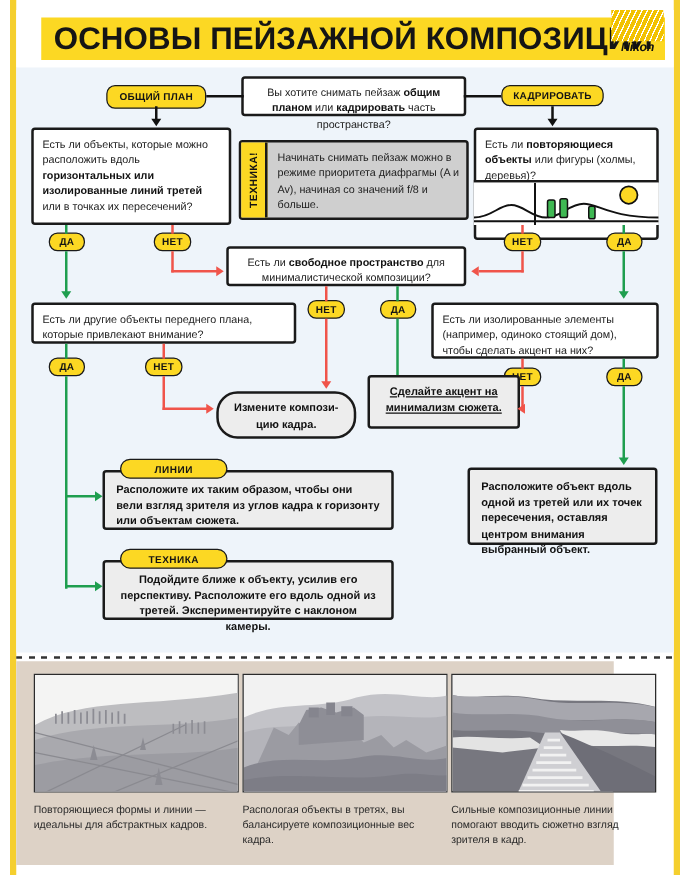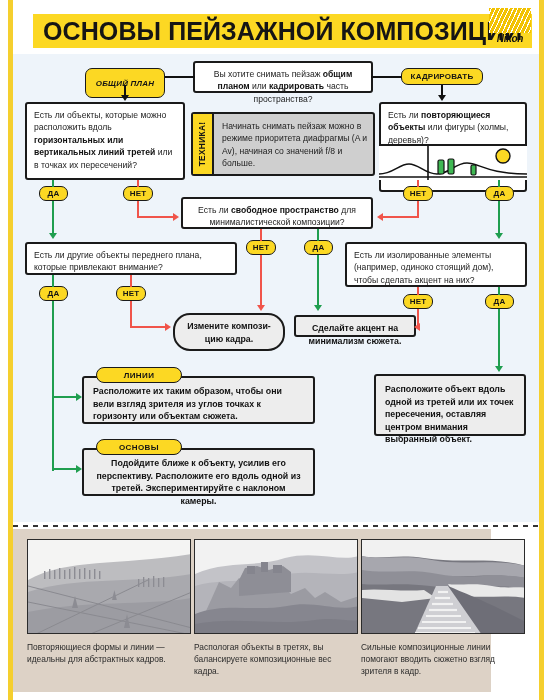--- a/index.html
+++ b/index.html
@@ -114,29 +114,29 @@
     </div>
   </div>
 
   <div class="flow">
 
     <div class="qbox center" style="left:180px;top:7px;width:180px;height:32px;">Вы хотите снимать пейзаж <b>общим планом</b> или <b>кадрировать</b> часть пространства?</div>
 
     <div class="ln k h" style="left:152px;top:22px;width:30px;"></div>
     <div class="ln k h" style="left:358px;top:22px;width:30px;"></div>
 
-    <div class="pill" style="left:72px;top:14px;width:80px;height:30px;font-style:italic;">ОБЩИЙ ПЛАН</div>
+    <div class="pill" style="left:72px;top:14px;width:80px;height:19px;">ОБЩИЙ ПЛАН</div>
     <div class="pill" style="left:388px;top:14px;width:82px;height:17px;">КАДРИРОВАТЬ</div>
 
     <div class="ln k v" style="left:111px;top:31px;height:12;height:12px;"></div>
     <div class="arw down" style="left:108px;top:41px;border-top:6px solid #111;"></div>
     <div class="ln k v" style="left:428px;top:31px;height:12px;"></div>
     <div class="arw down" style="left:425px;top:41px;border-top:6px solid #111;"></div>
 
-    <div class="qbox" style="left:12px;top:48px;width:160px;height:78px;">Есть ли объекты, которые можно расположить вдоль <b>горизонтальных или вертикальных линий третей</b> или в точках их пересечений?</div>
+    <div class="qbox" style="left:12px;top:48px;width:160px;height:78px;">Есть ли объекты, которые можно расположить вдоль <b>горизонтальных или изолированные линий третей</b> или в точках их пересечений?</div>
 
     <div class="tipbox" style="left:178px;top:58px;width:184px;height:64px;">
       <div class="tipflag" style="left:0;top:0;width:21px;height:100%;">
         <span>ТЕХНИКА!</span>
       </div>
       <div class="tiptext" style="left:29px;top:6px;width:146px;">Начинать снимать пейзаж можно в режиме приоритета диафрагмы (A и Av), начиная со значений f/8 и больше.</div>
     </div>
 
     <div class="qbox" style="left:366px;top:48px;width:148px;height:90px;padding-bottom:0;">
       <div>Есть ли <b>повторяющиеся объекты</b> или фигуры (холмы, деревья)?</div>
@@ -198,21 +198,21 @@
     <div class="pill" style="left:291px;top:186px;width:29px;height:15px;">ДА</div>
     <div class="ln r v" style="left:247px;top:175px;height:12px;"></div>
     <div class="ln g v" style="left:304px;top:175px;height:12px;"></div>
 
     <div class="ln r v" style="left:247px;top:201px;height:52px;"></div>
     <div class="arw down r" style="left:244px;top:251px;"></div>
     <div class="ln g v" style="left:304px;top:201px;height:52px;"></div>
     <div class="arw down g" style="left:301px;top:251px;"></div>
 
     <div class="abox" style="left:160px;top:259px;width:112px;height:38px;border-radius:17px;">Измените компози-<br>цию кадра.</div>
-    <div class="abox" style="left:281px;top:261px;width:122px;height:22px;">Сделайте акцент на<br>минимализм сюжета.</div>
+    <div class="abox" style="left:281px;top:246px;width:122px;height:43px;text-decoration:underline;">Сделайте акцент на<br>минимализм сюжета.</div>
 
     <div class="ln r v" style="left:117px;top:247px;height:27px;"></div>
     <div class="ln r h" style="left:117px;top:272px;width:37px;"></div>
     <div class="arw right r" style="left:152px;top:269px;"></div>
 
     <div class="ln r v" style="left:404px;top:255px;height:19px;"></div>
     <div class="ln r h" style="left:412px;top:272px;width:0px;"></div>
     <div class="ln r h" style="left:405px;top:272px;width:0px;"></div>
     <div class="ln r h" style="left:409px;top:272px;width:0;"></div>
     <div class="ln r h" style="left:404px;top:272px;width:0;"></div>
@@ -238,23 +238,23 @@
 
     <div class="abox left" style="left:361px;top:320px;width:152px;height:62px;padding:7px 9px;">Расположите объект вдоль одной из третей или их точек пересечения, оставляя центром внимания выбранный объект.</div>
 
     <div class="ln g v" style="left:39px;top:247px;height:170px;"></div>
     <div class="ln g h" style="left:39px;top:342px;width:26px;"></div>
     <div class="arw right g" style="left:63px;top:339px;"></div>
     <div class="ln g h" style="left:39px;top:414px;width:26px;"></div>
     <div class="arw right g" style="left:63px;top:411px;"></div>
 
     <div class="tab" style="left:83px;top:313px;width:86px;height:16px;">ЛИНИИ</div>
-    <div class="abox left" style="left:69px;top:322px;width:233px;height:48px;padding:7px 9px;">Расположите их таким образом, чтобы они вели взгляд зрителя из углов точках к горизонту или объектам сюжета.</div>
-
-    <div class="tab" style="left:83px;top:385px;width:86px;height:16px;">ОСНОВЫ</div>
+    <div class="abox left" style="left:69px;top:322px;width:233px;height:48px;padding:7px 9px;">Расположите их таким образом, чтобы они вели взгляд зрителя из углов кадра к горизонту или объектам сюжета.</div>
+
+    <div class="tab" style="left:83px;top:385px;width:86px;height:16px;">ТЕХНИКА</div>
     <div class="abox left" style="left:69px;top:394px;width:233px;height:48px;padding:7px 9px;text-align:center;">Подойдите ближе к объекту, усилив его перспективу. Расположите его вдоль одной из третей. Экспериментируйте с наклоном камеры.</div>
 
   </div>
 
   <div class="dash"></div>
 
   <div class="strip">
 
     <div class="cell" style="left:14px;">
       <div class="photo">

